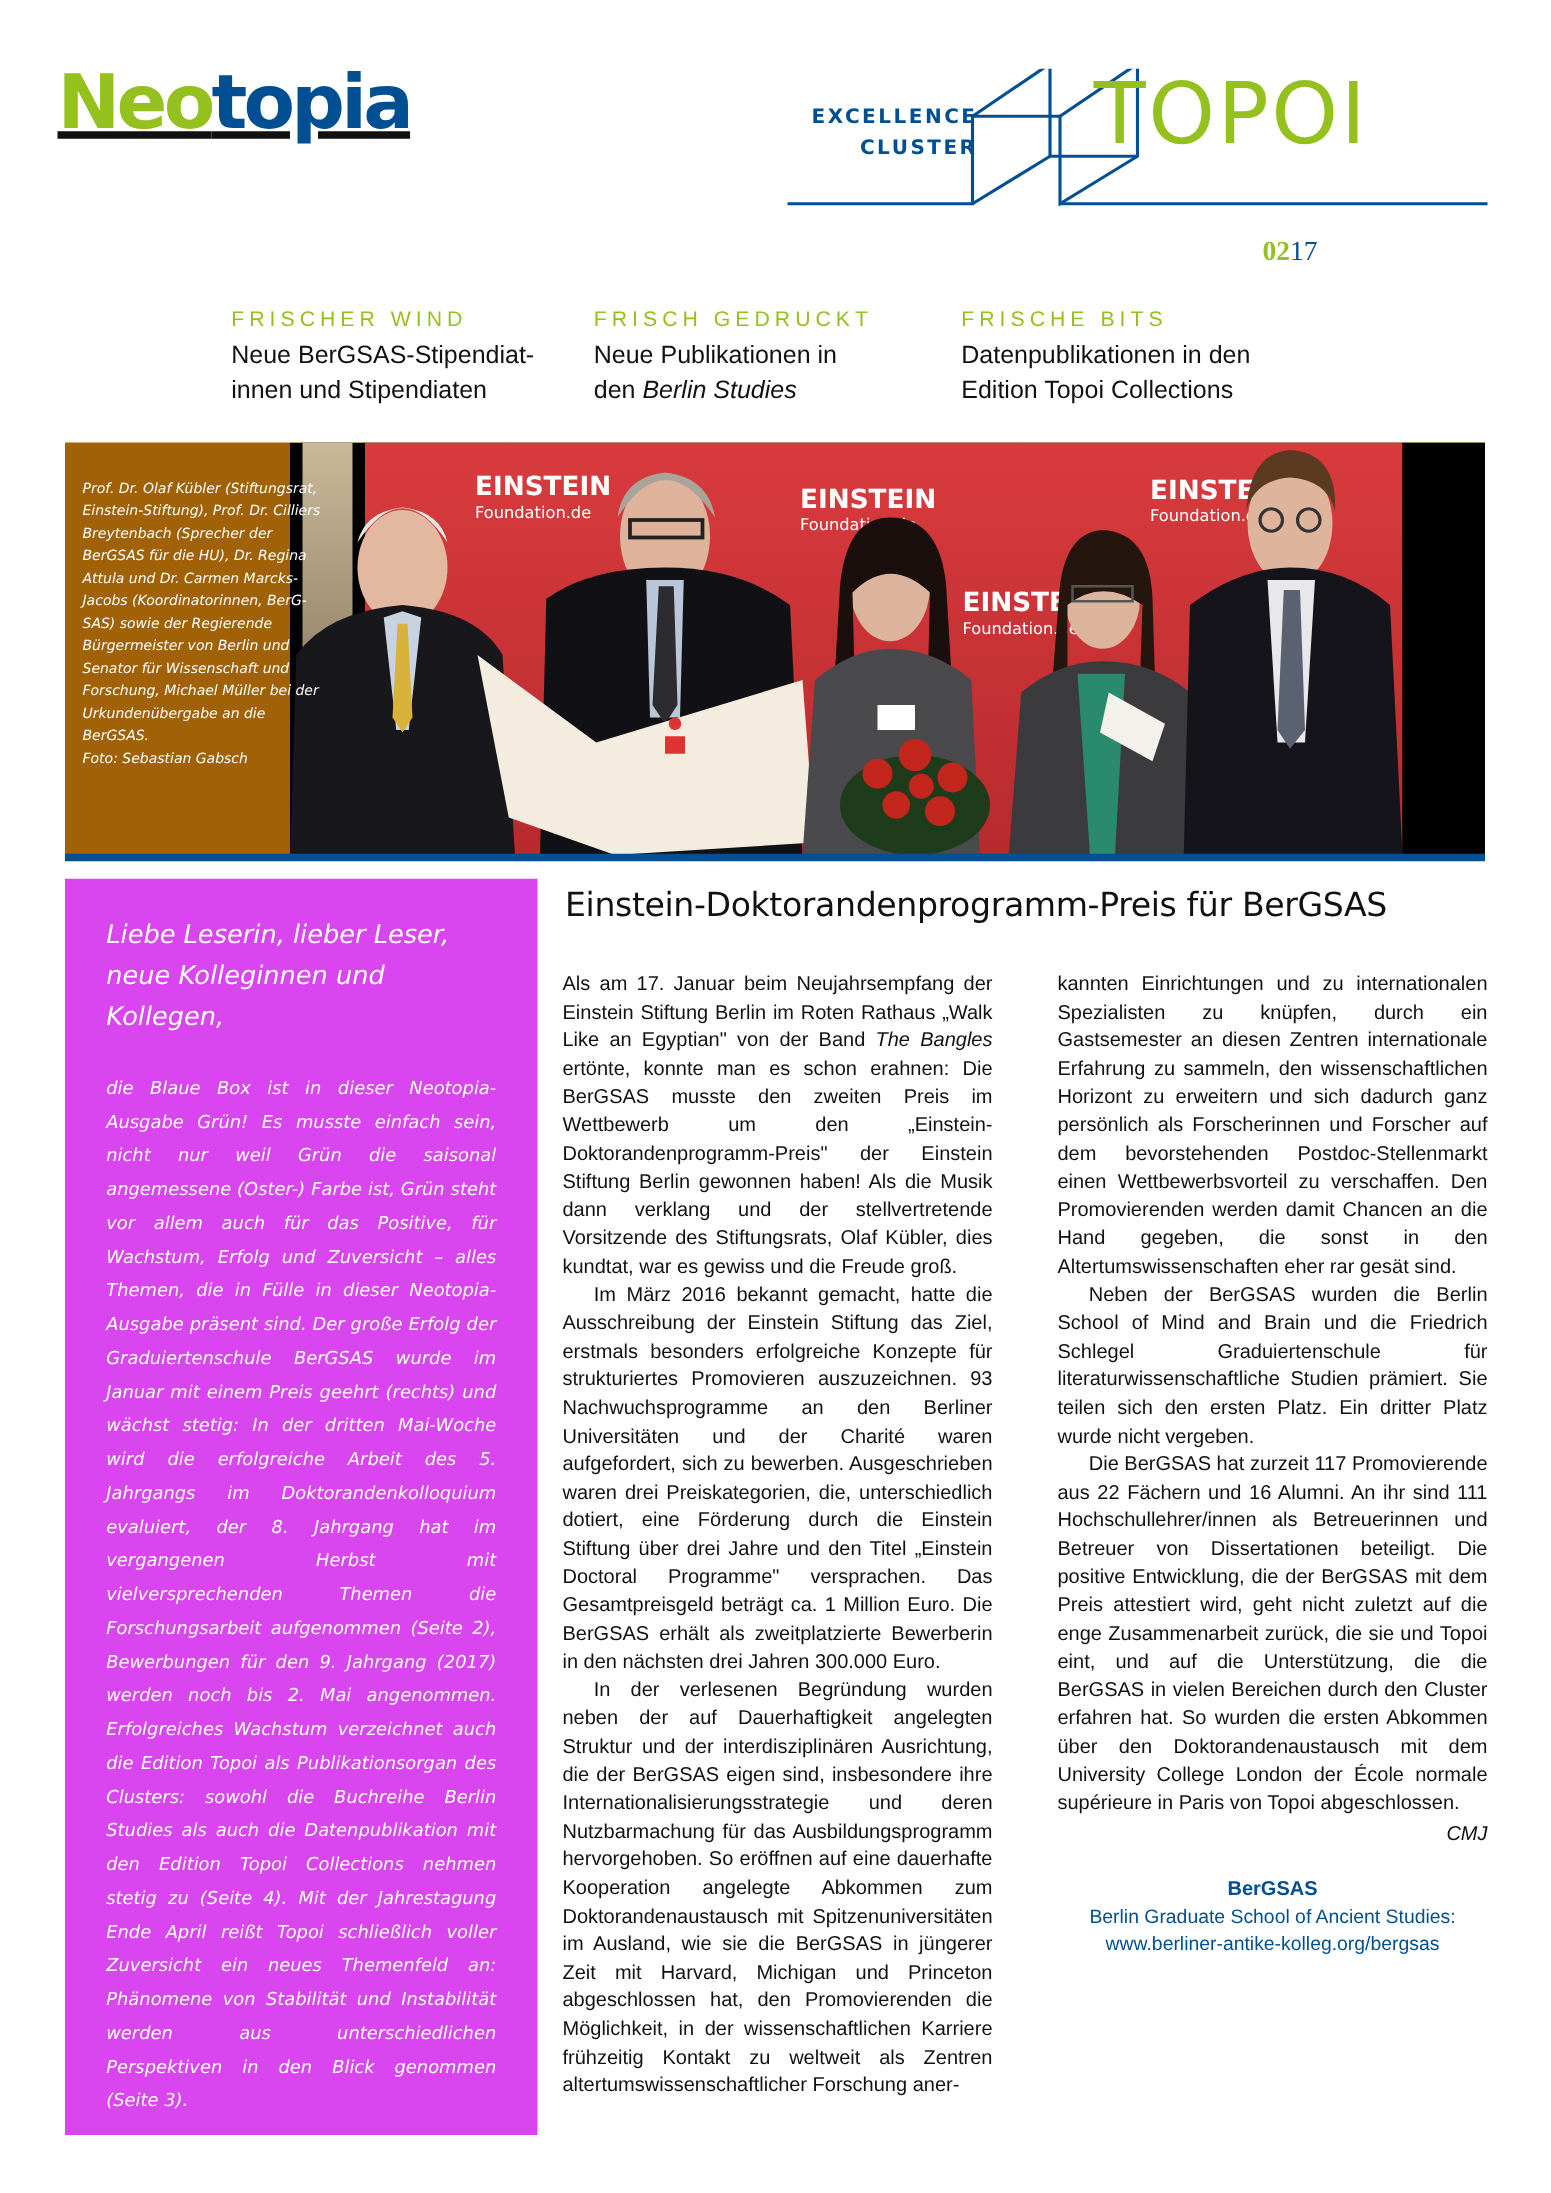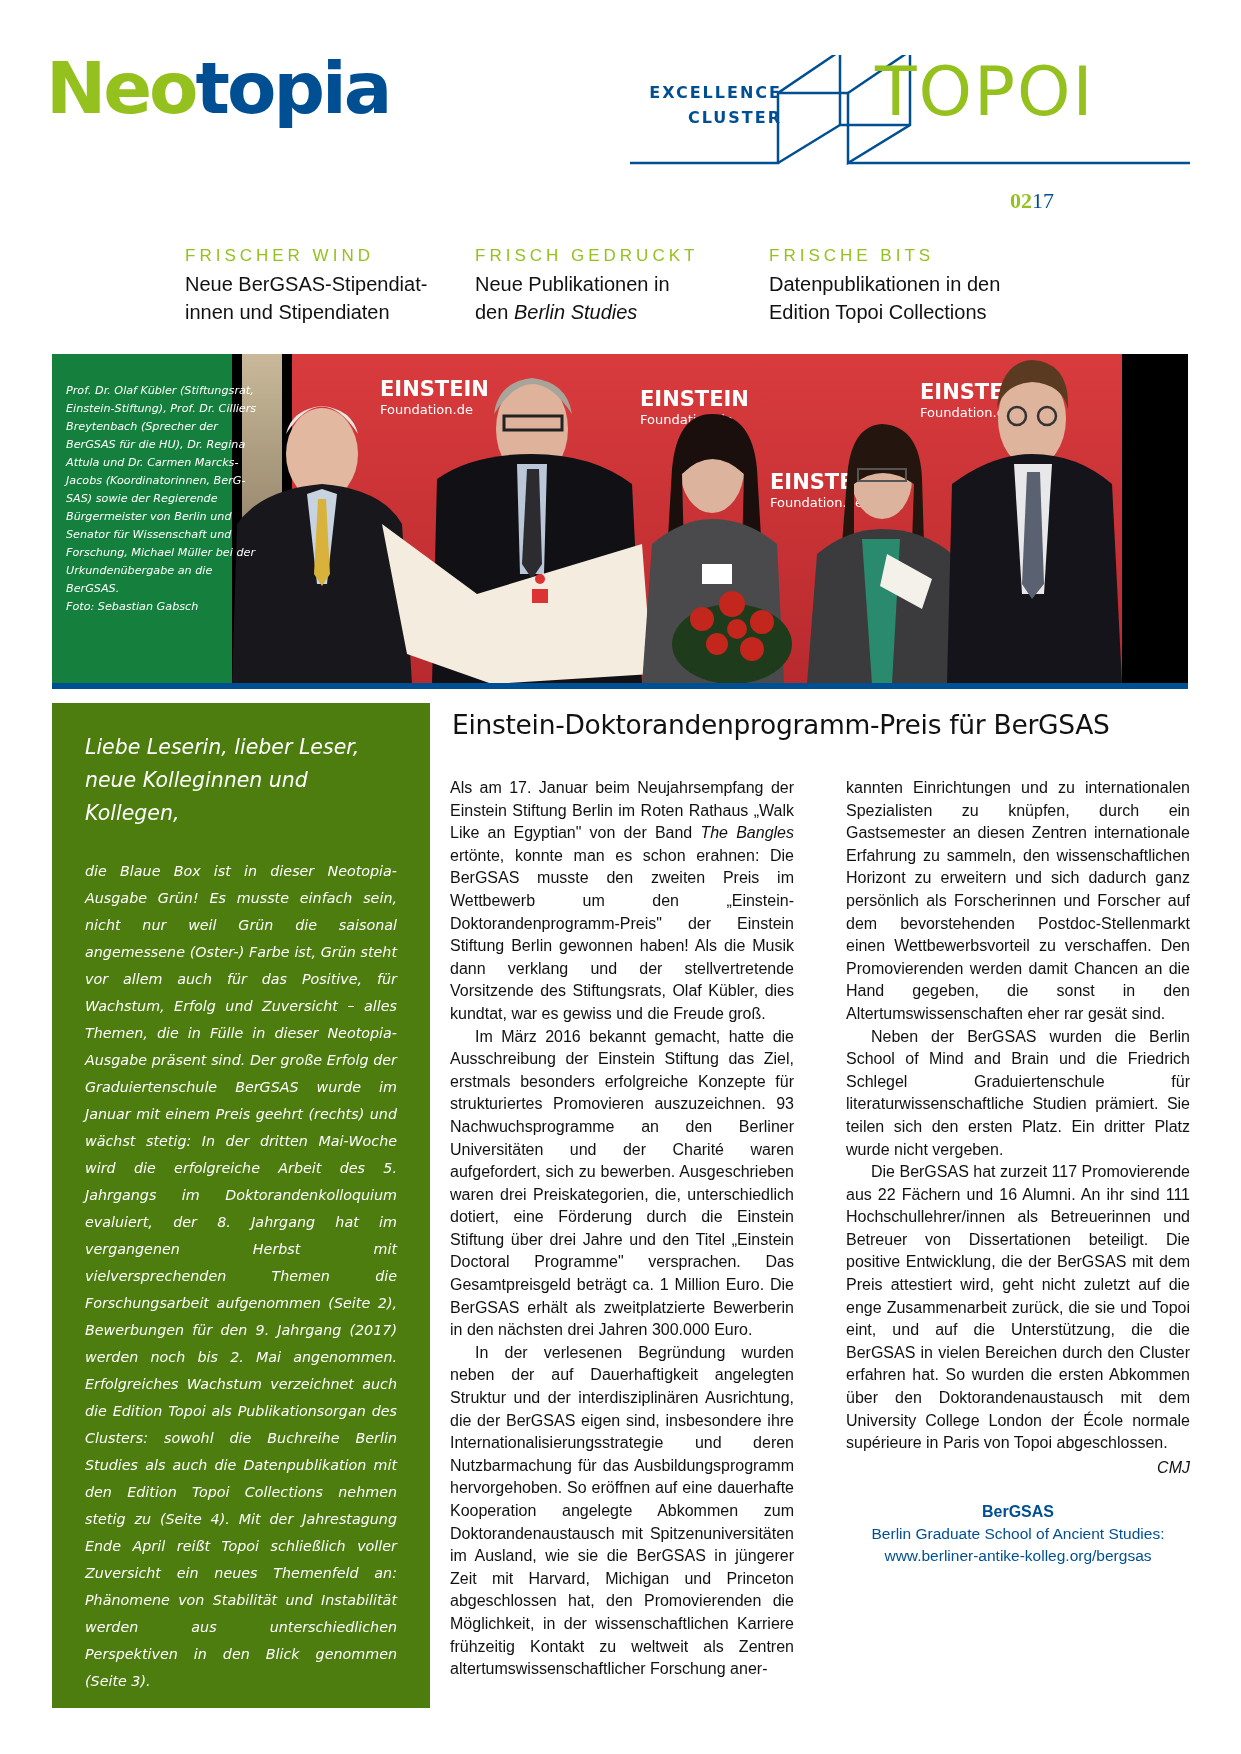--- a/index.html
+++ b/index.html
@@ -1,46 +1,46 @@
 <!DOCTYPE html>
 <html><head>
 <meta charset="utf-8">
 <style>
   * { box-sizing: border-box; margin: 0; padding: 0; }
   html, body { width: 1241px; height: 1754px; background: #ffffff; overflow: hidden; }
   body { position: relative; font-family: "Liberation Sans", sans-serif; color: #111; }
 
   
-  .logo-neotopia { position: absolute; left: 46px; top: 52px; font-family: "DejaVu Sans", sans-serif; font-weight: bold; font-size: 72px; letter-spacing: -3px; line-height: 1; }
+  .logo-neotopia { position: absolute; left: 46px; top: 52px; font-family: "DejaVu Sans", sans-serif; font-weight: bold; font-size: 60px; letter-spacing: -3px; line-height: 1; text-decoration: underline; }
   .logo-neotopia .neo { color: #95c11f; }
   .logo-neotopia .topia { color: #004f93; }
 
   .topoi-logo { position: absolute; left: 630px; top: 55px; width: 560px; height: 110px; }
   .excellence { position: absolute; left: 640px; top: 80px; width: 142px; text-align: right; font-family: "DejaVu Sans", sans-serif; font-weight: bold; font-size: 16px; letter-spacing: 2px; line-height: 25px; color: #004f93; }
   .topoi-word { position: absolute; left: 875px; top: 58px; font-family: "DejaVu Sans", sans-serif; font-size: 68px; color: #95c11f; letter-spacing: 2px; line-height: 1; }
   .issue { position: absolute; left: 1010px; top: 190px; font-family: Liberation Serif, serif; font-size: 22px; line-height: 1; }
   .issue .g { color: #95c11f; font-weight: bold; }
   .issue .b { color: #004f93; font-weight: normal; }
 
   
   .teasers { position: absolute; left: 52px; top: 246px; width: 1140px; display: flex; justify-content: center; }
   .teaser { width: 290px; }
   .teaser:nth-child(2) { width: 294px; }
   .teaser-kicker { font-family: "Liberation Sans", sans-serif; font-size: 17px; letter-spacing: 4px; color: #95c11f; line-height: 20px; }
   .teaser-text { font-family: "Liberation Sans", sans-serif; font-size: 20px; line-height: 28px; color: #111; margin-top: 4px; }
   .teaser-text i { font-style: italic; }
 
   
-  .photo { position: absolute; left: 52px; top: 354px; width: 1136px; height: 330px; background: #15803d; overflow: hidden; }
+  .photo { position: absolute; left: 52px; top: 354px; width: 1136px; height: 330px; background: #a16207; overflow: hidden; }
   .photo-caption { position: absolute; left: 14px; top: 28px; width: 195px; font-family: "DejaVu Sans", sans-serif; font-style: italic; font-size: 11.2px; line-height: 18px; color: #fff; z-index: 3; }
   .photo-scene { position: absolute; left: 180px; top: 0; width: 956px; height: 330px; }
   .photo-rule { position: absolute; left: 52px; top: 683px; width: 1136px; height: 6px; background: #004f93; }
 
   
-  .editorial { position: absolute; left: 52px; top: 703px; width: 378px; height: 1005px; background: #4d7c0f; color: #fff; padding: 28px 33px 0 33px; }
+  .editorial { position: absolute; left: 52px; top: 703px; width: 378px; height: 1005px; background: #d946ef; color: #fff; padding: 28px 33px 0 33px; }
   .ed-salutation { font-family: "DejaVu Sans", sans-serif; font-style: italic; font-size: 20.5px; line-height: 33px; }
   .ed-body { margin-top: 28px; font-family: "DejaVu Sans", sans-serif; font-style: italic; font-size: 14.3px; line-height: 27px; text-align: justify; font-weight: 300; }
   .ed-closing { margin-top: 20px; font-family: "DejaVu Sans", sans-serif; font-style: italic; font-size: 14.3px; line-height: 27px; }
 
   
   .headline { position: absolute; left: 452px; top: 708px; width: 740px; font-family: "DejaVu Sans", sans-serif; font-weight: normal; font-size: 26.5px; line-height: 34px; color: #111; letter-spacing: -0.3px; }
   .article { position: absolute; left: 450px; top: 777px; width: 740px; display: flex; justify-content: space-between; }
   .col { width: 344px; font-family: "Liberation Sans", sans-serif; font-size: 16px; line-height: 22.6px; text-align: justify; color: #111; }
   .col p { text-indent: 0; }
   .col p.ind { text-indent: 25px; }

